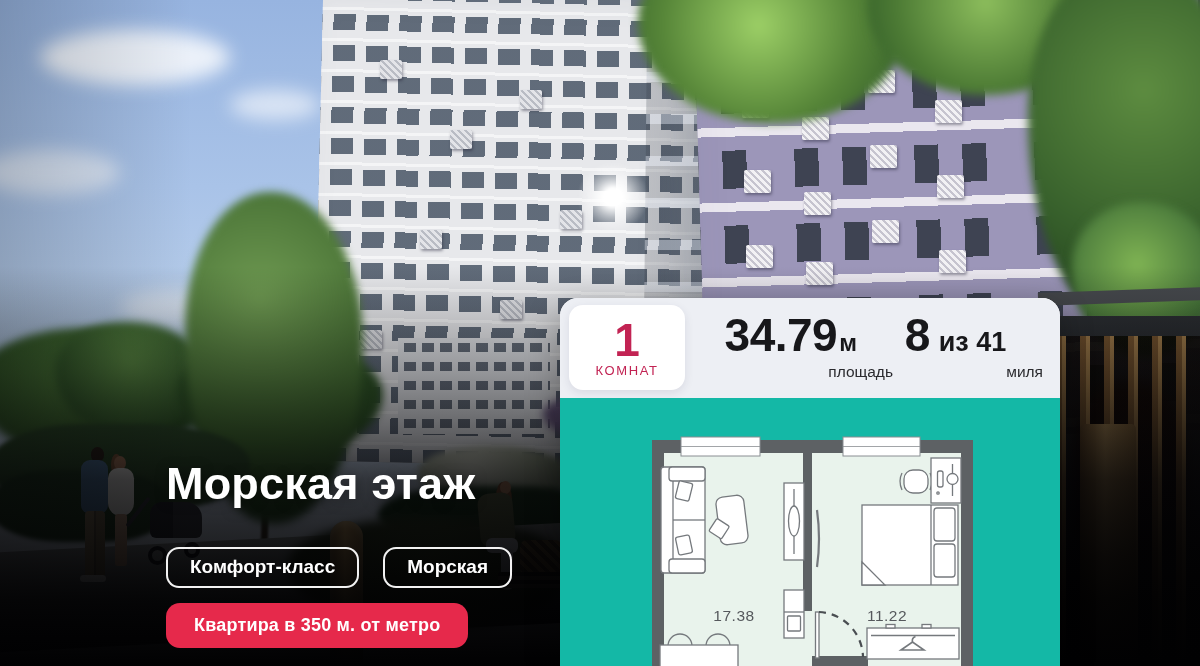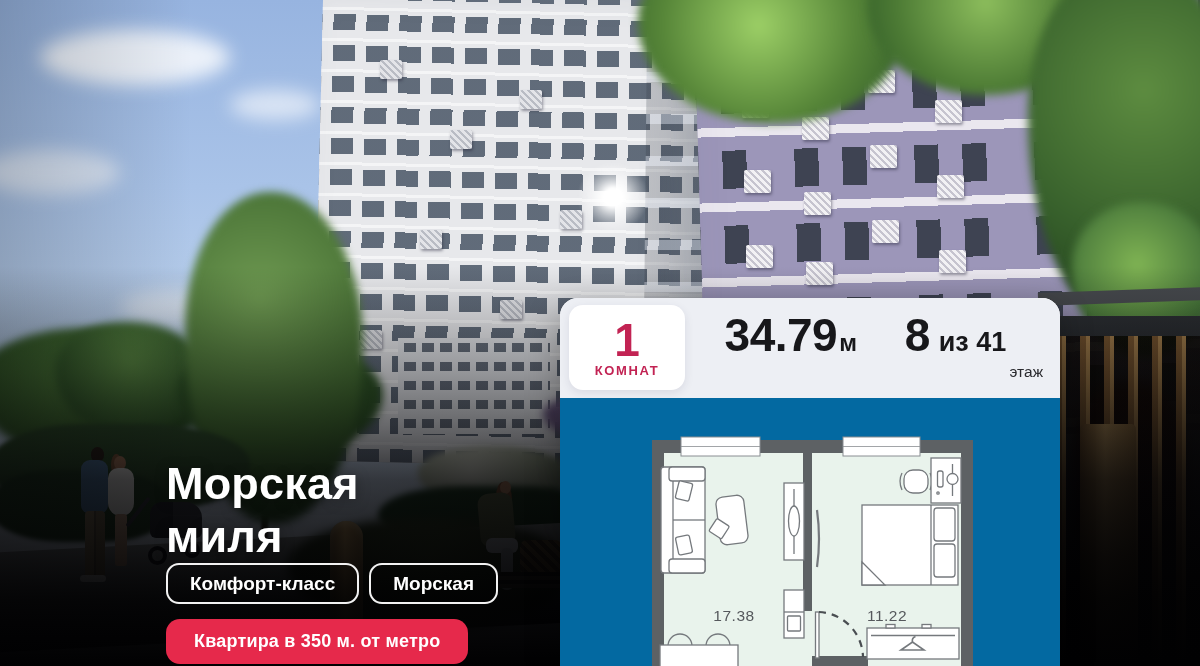--- a/index.html
+++ b/index.html
@@ -111,42 +111,42 @@
     background:linear-gradient(90deg,#6d4f2c,#c69f63 45%,#8f6c3d)}
   .shade{inset:0;background:
     linear-gradient(180deg,rgba(0,0,0,0) 40%,rgba(2,2,4,.35) 56%,rgba(2,2,4,.76) 72%,rgba(1,1,2,.95) 90%,#010102 100%),
     linear-gradient(90deg,rgba(0,0,0,.2) 0,rgba(0,0,0,0) 16%),
     radial-gradient(135% 95% at 100% 100%,rgba(0,0,0,.6) 18%,rgba(0,0,0,0) 58%)}
 
   
   .hero{position:absolute;left:166px;top:458px;z-index:4;color:#fff}
   .hero h1{margin:0;font-size:45px;line-height:1.17;font-weight:bold;width:310px;letter-spacing:.2px;
     text-shadow:0 2px 14px rgba(0,0,0,.35)}
-  .tags{display:flex;gap:10px;}
+  .tags{display:flex;gap:24px;margin-top:36px}
   .pill{display:inline-flex;align-items:center;height:41px;padding:0 22px;border:2px solid rgba(255,255,255,.95);
     border-radius:13px;color:#fff;font-size:19px;font-weight:bold;background:rgba(10,10,10,.04);cursor:pointer}
   .cta{display:inline-block;margin-top:15px;padding:12px 28px;background:var(--cta-red);color:#fff;border:none;
     border-radius:14px;font-size:18px;font-weight:bold;font-family:"Liberation Sans",sans-serif;cursor:pointer;letter-spacing:.2px}
 
   
   .card{position:absolute;left:560px;top:298px;width:500px;height:368px;z-index:5;background:#fff;
     border-radius:18px 18px 0 0;overflow:hidden;box-shadow:0 12px 34px rgba(0,0,0,.3)}
   .stats{position:relative;height:100px;background:var(--stats-bg)}
   .rooms-box{position:absolute;left:9px;top:7px;width:116px;height:85px;background:#fff;border-radius:14px;
     box-shadow:0 3px 10px rgba(40,40,80,.10);display:flex;flex-direction:column;align-items:center;justify-content:center}
   .rooms-value{font-size:46px;line-height:1;font-weight:bold;color:var(--accent-crimson)}
-  .rooms-label{margin-top:0;font-size:13px;font-weight:bold;letter-spacing:1.6px;color:var(--accent-crimson)}
+  .rooms-label{margin-top:0;font-size:13px;font-weight:normal;letter-spacing:1.6px;color:var(--accent-crimson)}
   .stat{position:absolute;top:14px;text-align:right;color:#17171a}
   .stat .num{display:flex;align-items:baseline;justify-content:center;font-weight:bold;font-size:46px;line-height:1;letter-spacing:-.5px}
   .stat .unit{font-size:24px;font-weight:bold;margin-left:2px}
   .stat .of{font-size:27px;font-weight:bold;margin-left:9px;letter-spacing:0}
   .stat .lbl{margin-top:5px;font-size:15.5px;color:#2a2a2e;font-weight:normal}
   .stat.area{left:128px;width:205px}
   .stat.floor{left:308px;width:175px}
-  .plan{position:relative;height:268px;background:#0369a1}
+  .plan{position:relative;height:268px;background:#14b8a6}
   .plan svg{position:absolute;inset:0}
 </style>
 </head>
 <body>
 
 <div class="stage">
 
   <div class="photo">
     <div class="sky"></div>
     <div class="cloud c1"></div>
@@ -235,46 +235,47 @@
       <div class="slats"></div>
       <div class="beam1"></div>
       <div class="beam2"></div>
       <div class="post"></div>
     </div>
 
     <div class="shade"></div>
   </div>
 
   <div class="hero">
-    <h1>Морская миля</h1>
+    <h1>Морская этаж</h1>
     <div class="tags">
       <span class="pill">Комфорт-класс</span>
       <span class="pill">Морская</span>
     </div>
     <button class="cta">Квартира в 350 м. от метро</button>
   </div>
 
   <div class="card">
     <div class="stats">
       <div class="rooms-box">
         <div class="rooms-value">1</div>
         <div class="rooms-label">КОМНАТ</div>
       </div>
       <div class="stat area">
         <div class="num">
           <span>34.79</span>
           <span class="unit">м</span>
         </div>
+        <div class="lbl">площадь</div>
       </div>
       <div class="stat floor">
         <div class="num">
           <span>8</span>
           <span class="of">из 41</span>
         </div>
-        <div class="lbl">этаж</div>
+        <div class="lbl">миля</div>
       </div>
     </div>
 
     <div class="plan">
       <svg viewBox="0 0 500 268" width="500" height="268">
 
         <rect x="104" y="55" width="297" height="213" fill="var(--plan-floor)"></rect>
 
         <g fill="var(--plan-wall)">
           <rect x="92" y="42" width="321" height="13"></rect>

